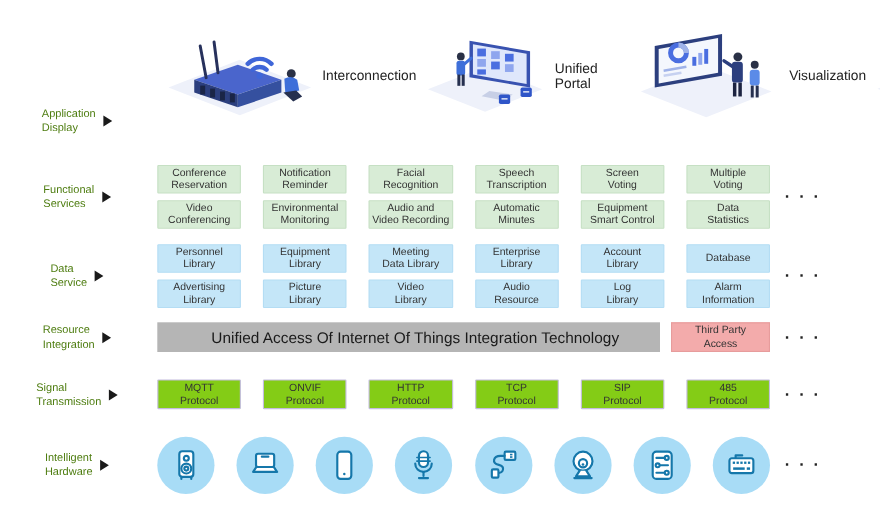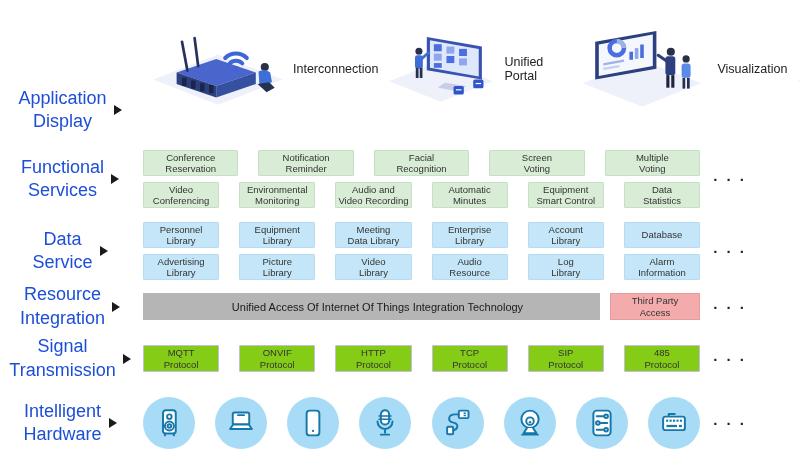--- a/index.html
+++ b/index.html
@@ -2,36 +2,36 @@
 <html><head>
 <meta charset="utf-8">
 <style>
   html,body{margin:0;padding:0;background:#fff;}
   .stage{position:relative;width:800px;height:472px;background:#ffffff;
          font-family:"Liberation Sans",sans-serif;overflow:hidden;}
   .band{position:absolute;left:0;width:800px;}
   
   .row-label{position:absolute;left:0;top:0;bottom:0;width:140px;
              display:flex;align-items:center;justify-content:center;gap:7px;}
-  .row-label .label-text{white-space:pre-line;text-align:center;font-size:18px;
-             color:#1d4ed8;line-height:1.3;}
+  .row-label .label-text{white-space:pre-line;text-align:left;font-size:10px;
+             color:#4d7c0f;line-height:1.3;}
   .arrow{width:0;height:0;border-left:8px solid #1a1a1a;
          border-top:5px solid transparent;border-bottom:5px solid transparent;flex:0 0 auto;}
   
   .content{position:absolute;left:143px;width:557px;top:0;bottom:0;}
   .content.col{display:flex;flex-direction:column;gap:6px;}
   .boxrow{display:flex;gap:20px;flex:1;justify-content:space-between;}
   .box{flex:1;display:flex;align-items:center;justify-content:center;
        font-size:9.5px;line-height:1.2;text-align:center;color:#333;
        white-space:pre-line;border-radius:1px;}
   .green{background:#d8ecd6;border:1px solid #c6e0c4;}
   .blue{background:#c4e6f8;border:1px solid #b4ddf4;}
   .purple{background:#84cc16;border:1px solid #c3bcde;}
   .graybar{flex:1;background:#b5b5b5;display:flex;align-items:center;justify-content:center;
-           font-size:11px;color:#1a1a1a;padding-left:12px;}
+           font-size:14px;color:#1a1a1a;padding-left:12px;}
   .pinkbox{width:88px;background:#f3abab;border:1px solid #e79c9c;display:flex;align-items:center;
            justify-content:center;font-size:9.5px;line-height:1.2;text-align:center;
            color:#333;white-space:pre-line;}
   .resrow{display:flex;gap:10px;height:100%;}
   
   .dots{position:absolute;left:708px;width:44px;top:50%;transform:translateY(-50%);
         text-align:center;font-size:15px;font-weight:bold;color:#222;letter-spacing:2px;}
   
   .app-cols{position:absolute;left:143px;width:600px;top:0;bottom:0;display:flex;}
   .app-col{flex:1;display:flex;flex-direction:row;align-items:center;justify-content:flex-end;}
@@ -168,20 +168,22 @@
       <span class="arrow"></span>
     </div>
     <div class="content col">
       <div class="boxrow">
         <div class="box green">Conference
 Reservation</div>
         <div class="box green">Notification
 Reminder</div>
         <div class="box green">Facial
 Recognition</div>
+        <div class="box green">Speech
+Transcription</div>
         <div class="box green">Screen
 Voting</div>
         <div class="box green">Multiple
 Voting</div>
       </div>
       <div class="boxrow">
         <div class="box green">Video
 Conferencing</div>
         <div class="box green">Environmental
 Monitoring</div>

